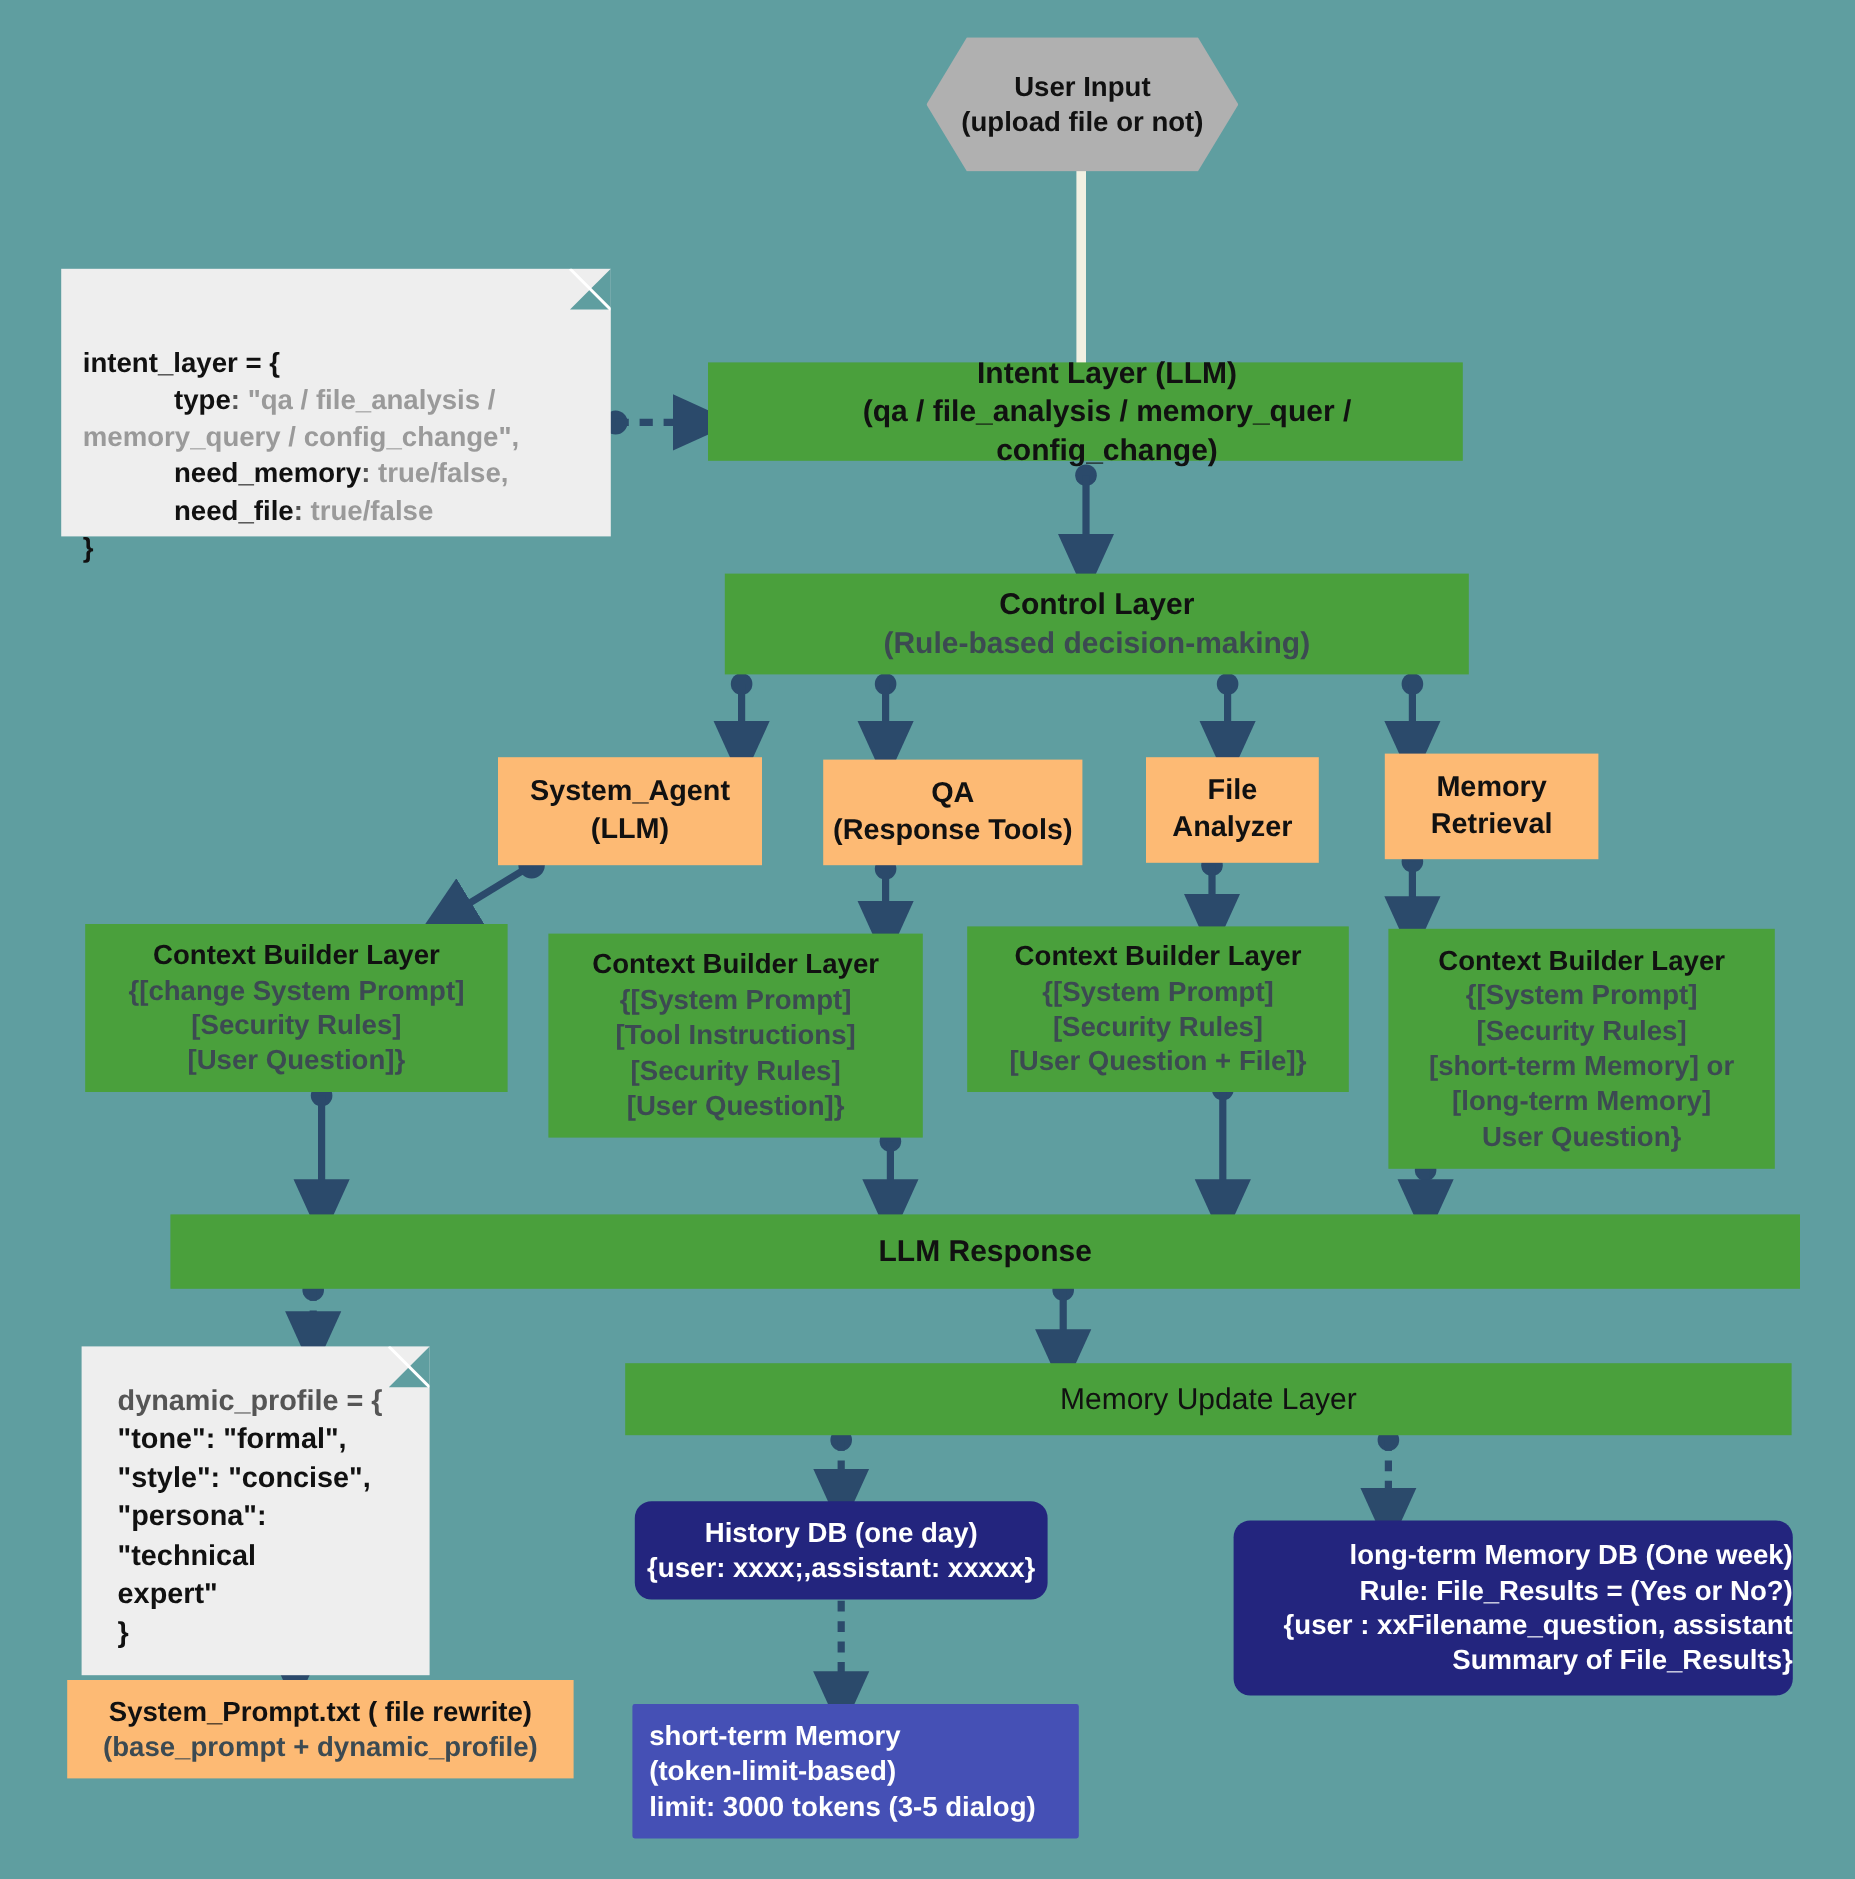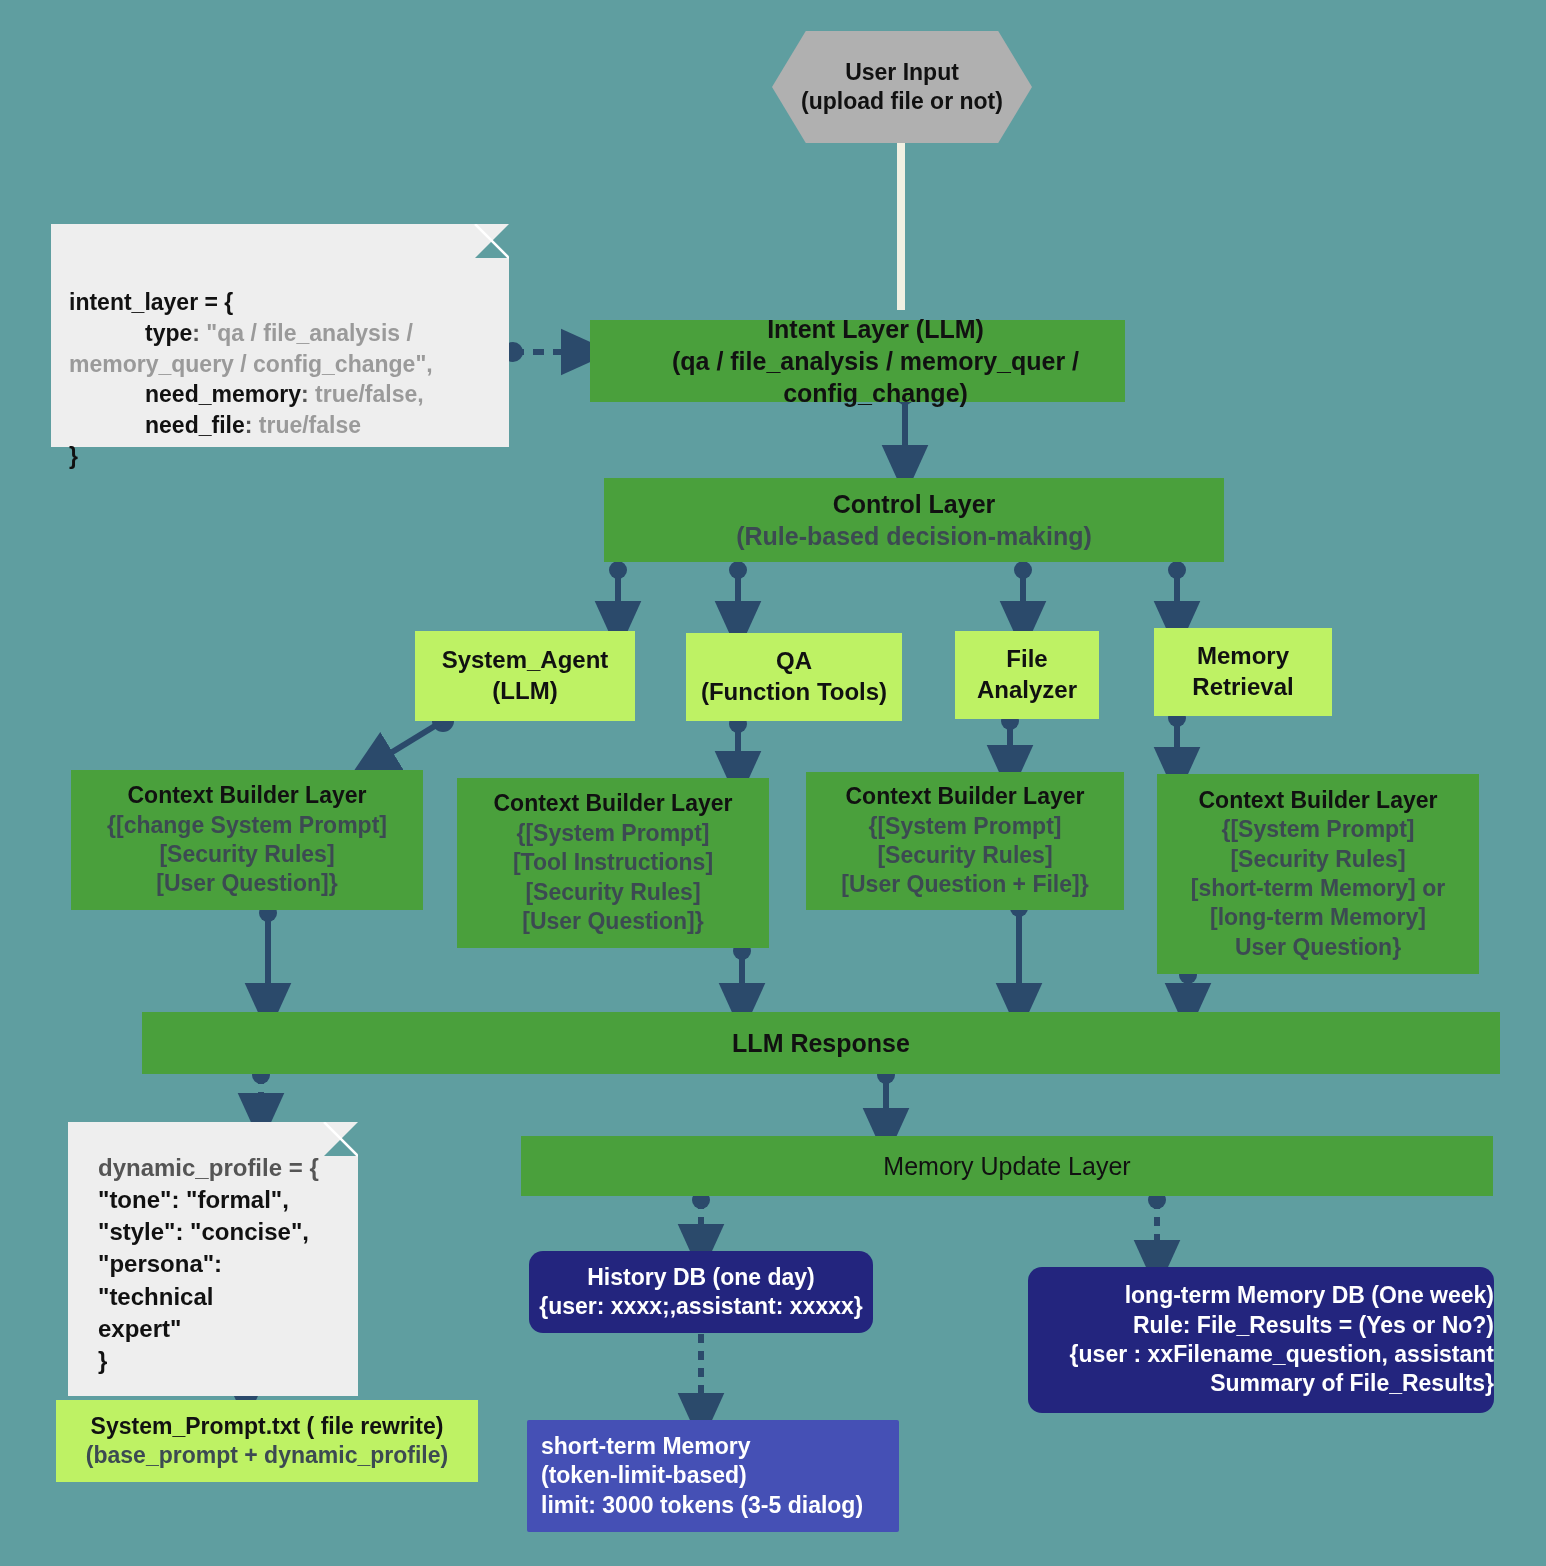--- a/index.html
+++ b/index.html
@@ -23,21 +23,21 @@
     align-items: center;
     justify-content: center;
     text-align: center;
     line-height: 1.28;
   }
   .green {
     background: #4aa03c;
     color: #111111;
   }
   .lightgreen {
-    background: #bef264;
+    background: #fdba74;
     color: #111111;
   }
   .gray-hex {
     background: #b0b0b0;
     color: #111111;
     clip-path: polygon(13% 0%, 87% 0%, 100% 50%, 87% 100%, 13% 100%, 0% 50%);
   }
   .navy {
     background: #23257e;
     color: #ffffff;
@@ -183,38 +183,38 @@
       <path d="M14,0 L48,34" stroke="#ffffff" stroke-width="2.5" fill="none"></path>
     </svg>
     <div><span class="b">intent_layer = {</span></div>
     <div><span class="ind"></span><span class="b">type</span><span class="nt">: </span><span class="g">"qa / file_analysis /</span></div>
     <div><span class="g">memory_query / config_change",</span></div>
     <div><span class="ind"></span><span class="b">need_memory</span><span class="nt">: </span><span class="g">true/false,</span></div>
     <div><span class="ind"></span><span class="b">need_file</span><span class="nt">: </span><span class="g">true/false</span></div>
     <div><span class="b">}</span></div>
   </div>
 
-  <div class="node green" style="left:590px; top:320px; width:535px; height:82px; font-size:25px; font-weight:bold;padding-left:36px;">
+  <div class="node green" style="left:590px; top:302px; width:629px; height:82px; font-size:25px; font-weight:bold;padding-left:36px;">
     <div>Intent Layer (LLM)</div>
     <div>(qa / file_analysis / memory_quer / config_change)</div>
   </div>
 
   <div class="node green" style="left:604px; top:478px; width:620px; height:84px; font-size:25px;">
     <div class="title-line">Control Layer</div>
     <div class="sub-line">(Rule-based decision-making)</div>
   </div>
 
   <div class="node lightgreen" style="left:415px; top:631px; width:220px; height:90px; font-size:24px; font-weight:bold;">
     <div>System_Agent</div>
     <div>(LLM)</div>
   </div>
 
   <div class="node lightgreen" style="left:686px; top:633px; width:216px; height:88px; font-size:24px; font-weight:bold;">
     <div>QA</div>
-    <div>(Function Tools)</div>
+    <div>(Response Tools)</div>
   </div>
 
   <div class="node lightgreen" style="left:955px; top:631px; width:144px; height:88px; font-size:24px; font-weight:bold;">
     <div>File</div>
     <div>Analyzer</div>
   </div>
 
   <div class="node lightgreen" style="left:1154px; top:628px; width:178px; height:88px; font-size:24px; font-weight:bold;">
     <div>Memory</div>
     <div>Retrieval</div>

